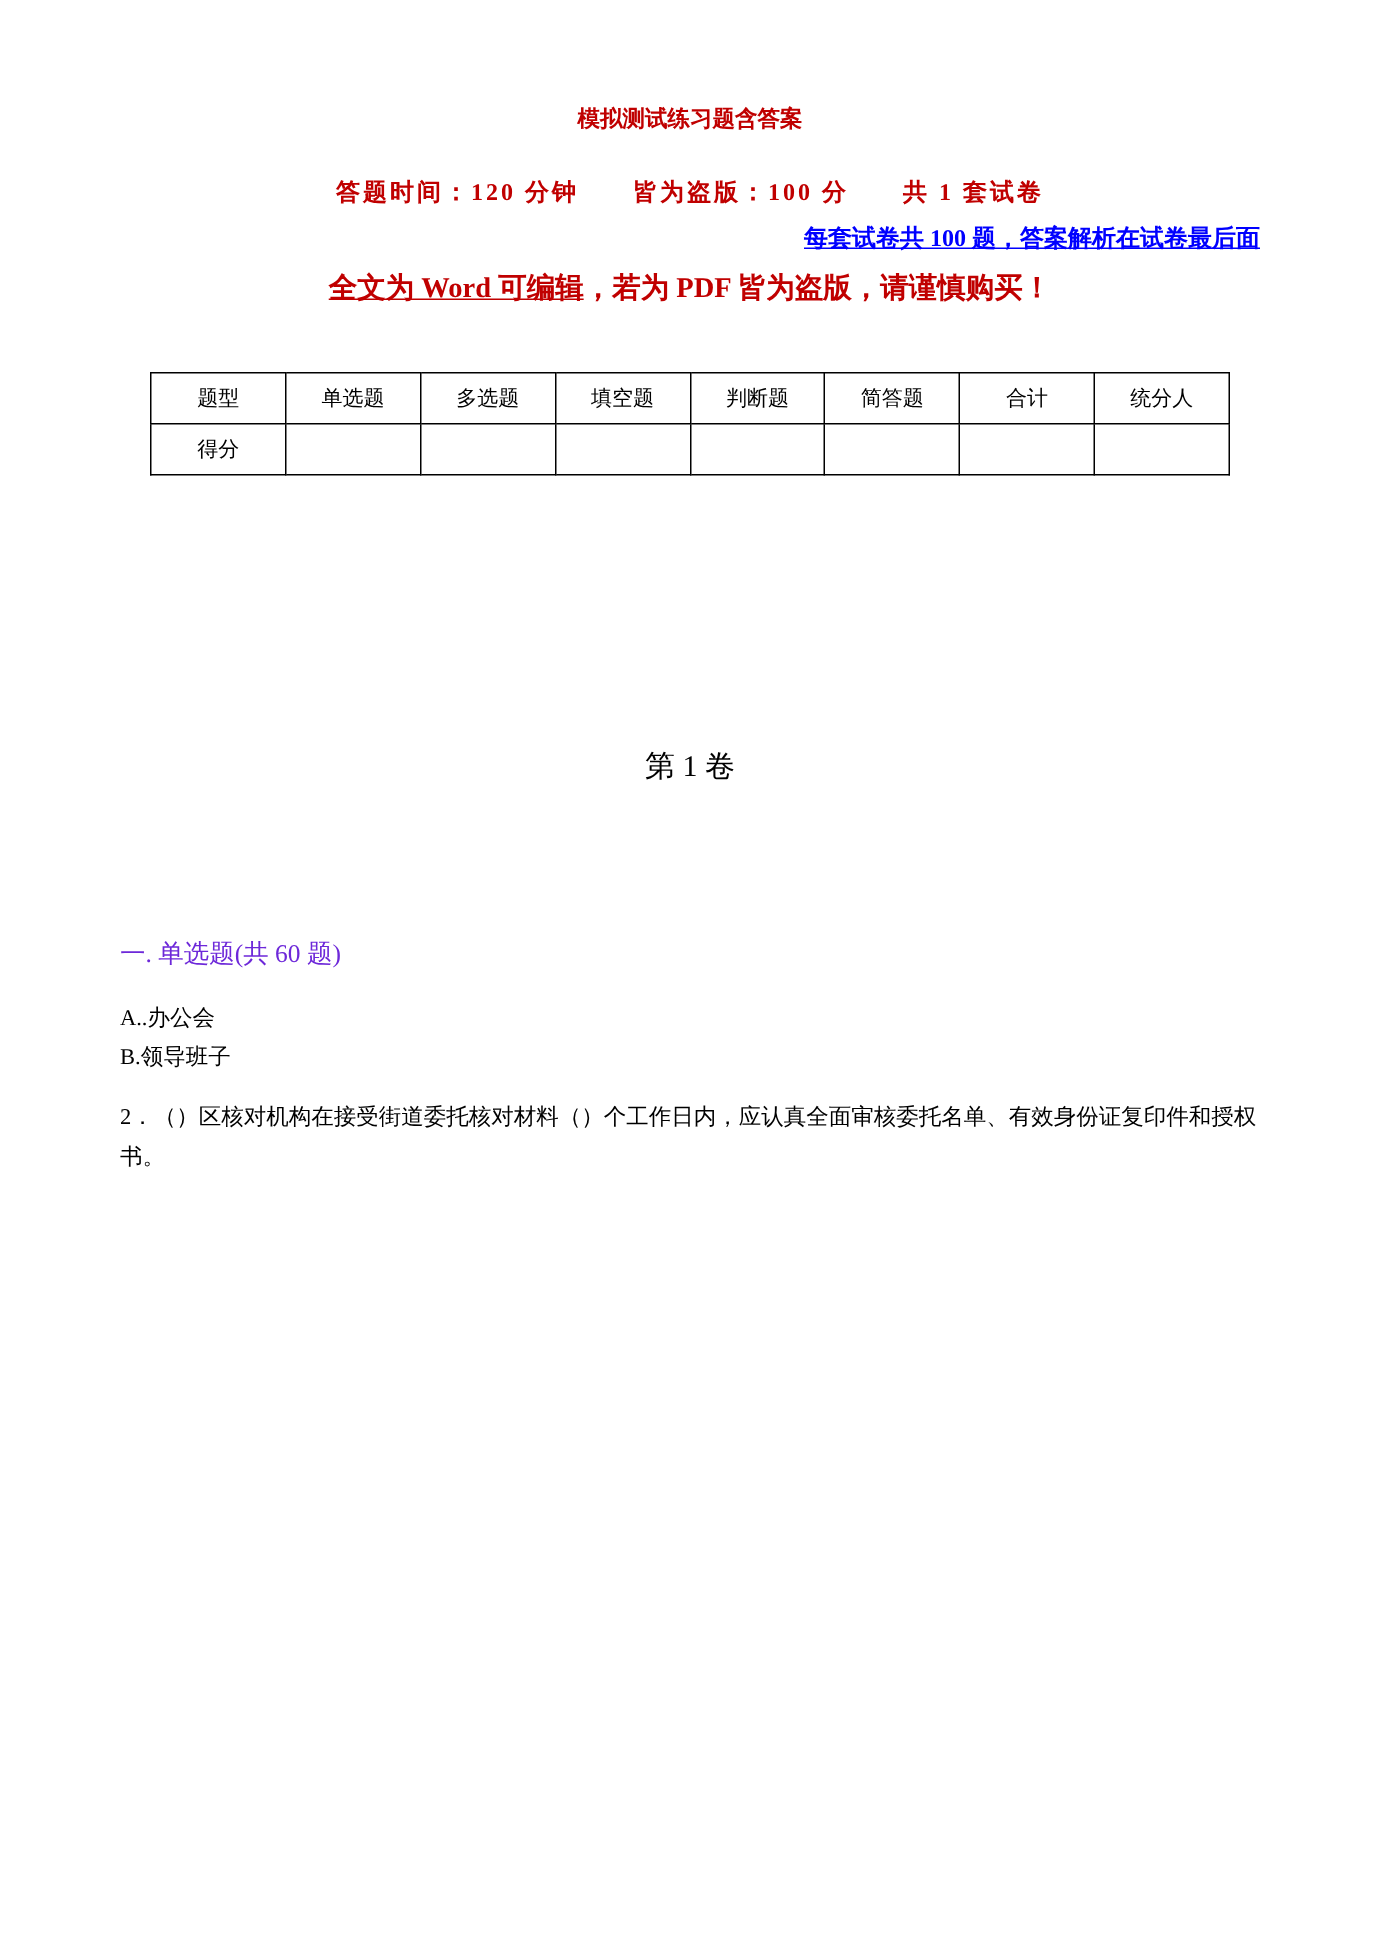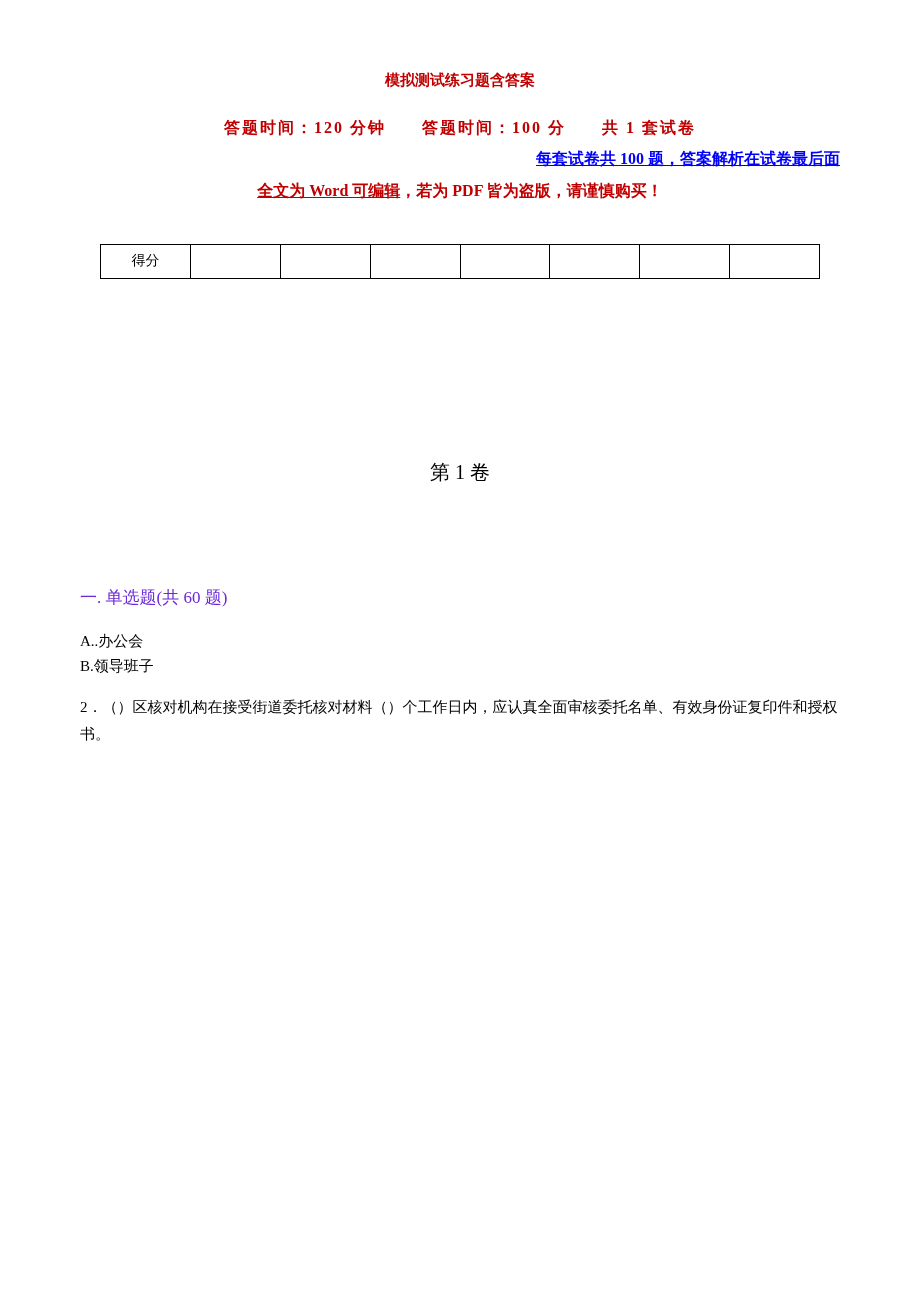--- a/index.html
+++ b/index.html
@@ -44,21 +44,21 @@
       text-align: right;
       font-size: 16px;
       font-weight: bold;
       color: #0000FF;
       text-decoration: underline;
       margin: 8px 0;
     }
 
     .word-notice {
       text-align: center;
-      font-size: 16px;
+      font-size: 19px;
       font-weight: bold;
       color: #C00000;
       margin: 10px 0;
       line-height: 1.6;
     }
 
     .word-notice .underline-part {
       text-decoration: underline;
     }
 
@@ -114,36 +114,46 @@
 <div class="header-section">
   <div class="header-title">
     <br>
     <span>模拟测试练习题含答案</span>
   </div>
 </div>
 
 <div class="exam-info">
   <span>答题时间：120 分钟</span>
   &nbsp;&nbsp;&nbsp;&nbsp;
-  <span>答题时间：100 分</span>
+  <span>皆为盗版：100 分</span>
   &nbsp;&nbsp;&nbsp;&nbsp;
   <span>共 1 套试卷</span>
 </div>
 
 <span class="highlight-blue">每套试卷共 100 题，答案解析在试卷最后面</span>
 
 <div style="text-align:center; margin: 8px 0;">
   <span class="word-notice">
     <span class="underline-part">全文为 Word 可编辑</span><span>，若为 PDF 皆为盗版，请谨慎购买！</span>
   </span>
 </div>
 
 <div style="display:flex; justify-content:center; margin: 20px 0;">
   <table class="score-table">
     <tbody>
+        <tr>
+      <td>题型</td>
+      <td>单选题</td>
+      <td>多选题</td>
+      <td>填空题</td>
+      <td>判断题</td>
+      <td>简答题</td>
+      <td>合计</td>
+      <td>统分人</td>
+    </tr>
     <tr>
       <td>得分</td>
       <td></td>
       <td></td>
       <td></td>
       <td></td>
       <td></td>
       <td></td>
       <td></td>
     </tr>

